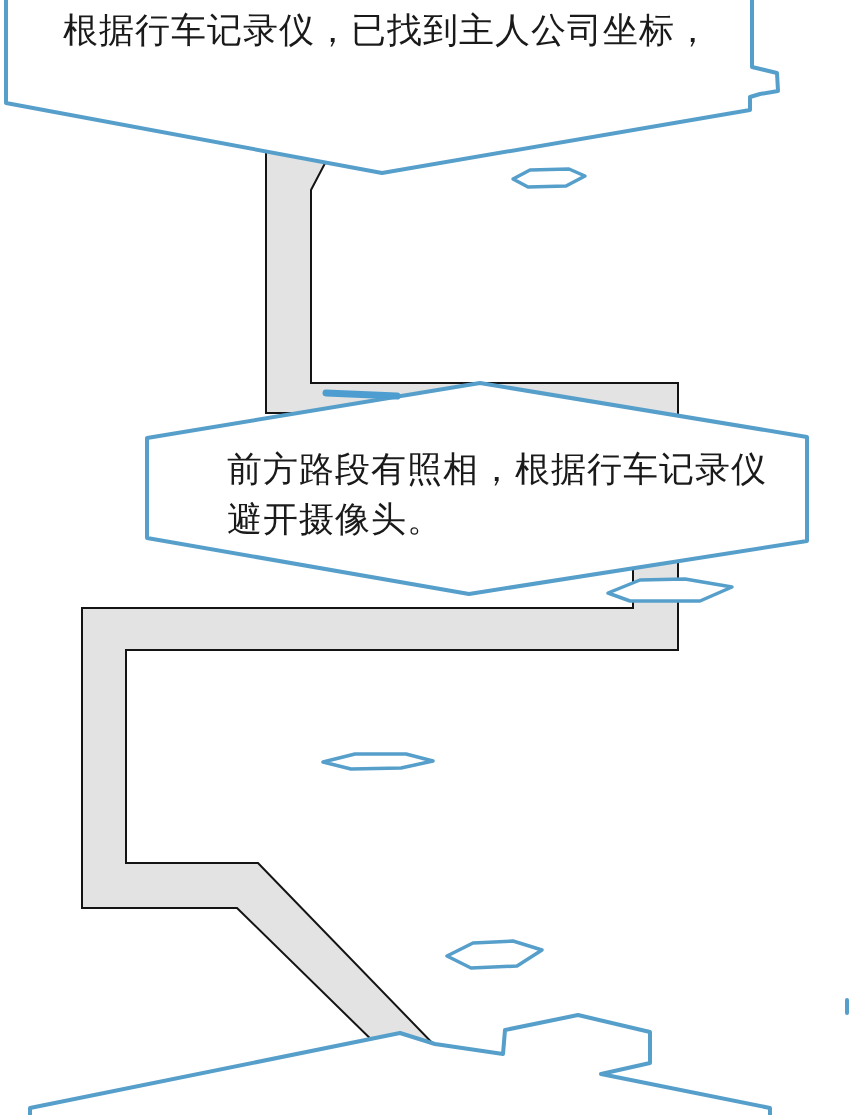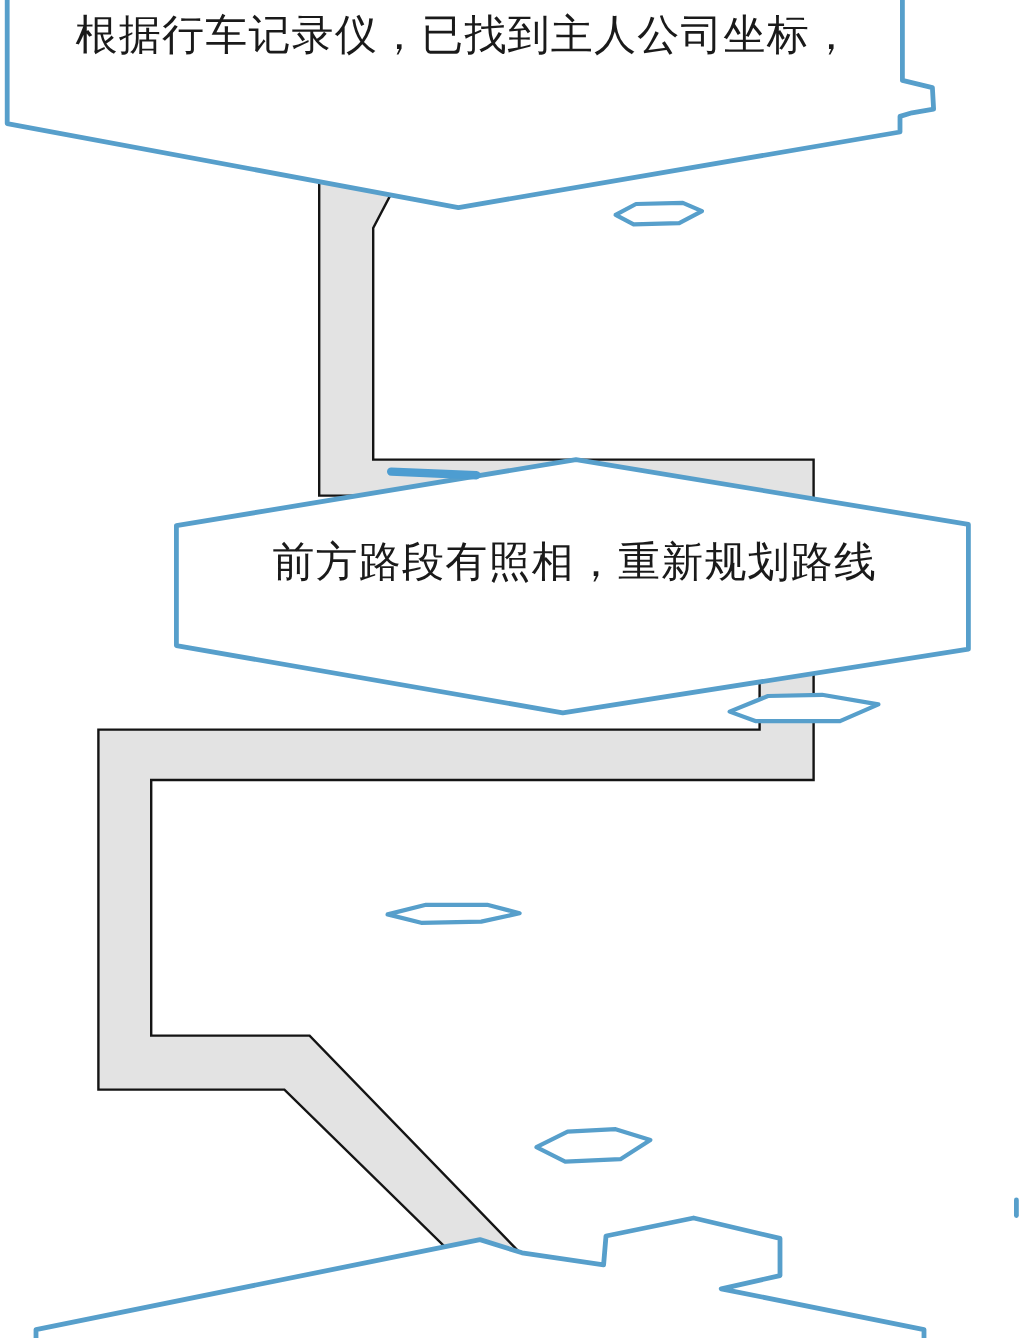--- a/index.html
+++ b/index.html
@@ -91,16 +91,17 @@
     <polygon class="flash" points="608,593 640,580 685,579 732,587 700,601 630,601"></polygon>
     <polygon class="flash" points="323,762 355,754 406,754 433,761 401,768 351,769"></polygon>
     <polygon class="flash" points="447,956 473,943 513,941 542,950 517,966 471,968"></polygon>
   </svg>
 
   <div class="bubble-text b1-text">
     <span class="line">根据行车记录仪，已找到主人公司坐标，</span>
   </div>
 
   <div class="bubble-text b2-text">
-    <span class="line">前方路段有照相，重新规划路线</span>
+    <span class="line">前方路段有照相，根据行车记录仪</span>
+    <span class="line">避开摄像头。</span>
   </div>
 
 </div>
 
 </body></html>

